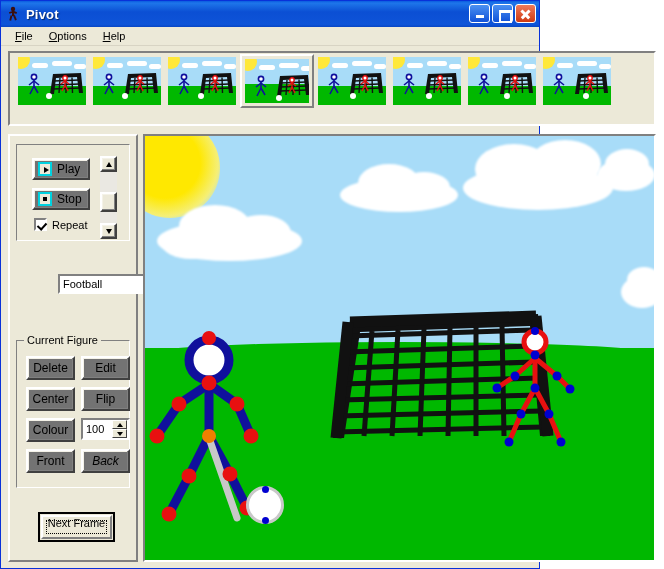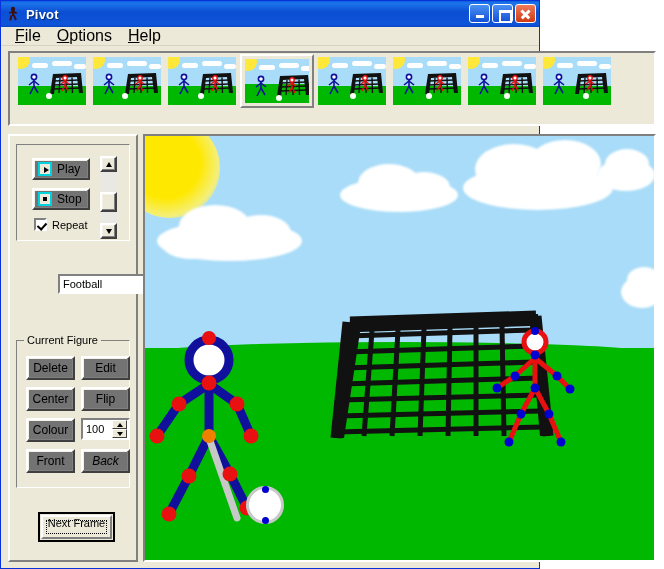--- a/index.html
+++ b/index.html
@@ -22,21 +22,21 @@
   .wb i{position:absolute;display:block;background:#fff;}
   .wb.min i{width:8px;height:3px;left:6px;bottom:4px;}
   .wb.max i{width:9px;height:8px;left:6px;top:5px;background:transparent;border:2px solid #fff;border-top-width:3px;}
   .wb.close i.a,.wb.close i.b{width:11px;height:2.5px;left:4px;top:8px;}
   .wb.close i.a{transform:rotate(45deg);}
   .wb.close i.b{transform:rotate(-45deg);}
 
   
   .menubar{height:18px;background:#ece9d8;display:flex;align-items:center;padding-left:6px;
            border-bottom:1px solid #d8d4c4;}
-  .menuitem{font-size:16px;color:#000;padding:1px 8px;cursor:default;}
+  .menuitem{font-size:11px;color:#000;padding:1px 8px;cursor:default;}
   .menuitem u{text-decoration:underline;}
 
   
   .filmstrip{position:absolute;left:7px;top:50px;width:648px;height:75px;box-sizing:border-box;
              background:#ece9d8;border:2px solid;border-color:#808080 #fff #fff #808080;
              display:flex;align-items:flex-start;padding:1px 0 0 5px;gap:1px;overflow:hidden;}
   .thumb{width:74px;height:54px;box-sizing:border-box;position:relative;flex:none;
          border:1px solid #ece9d8;}
   .thumb.selected{border:2px solid;border-color:#fff #808080 #808080 #fff;background:#ece9d8;padding:1px;}
   .thumb .mini{position:absolute;left:2px;top:2px;right:2px;bottom:2px;overflow:hidden;background:#a8dcf8;}

